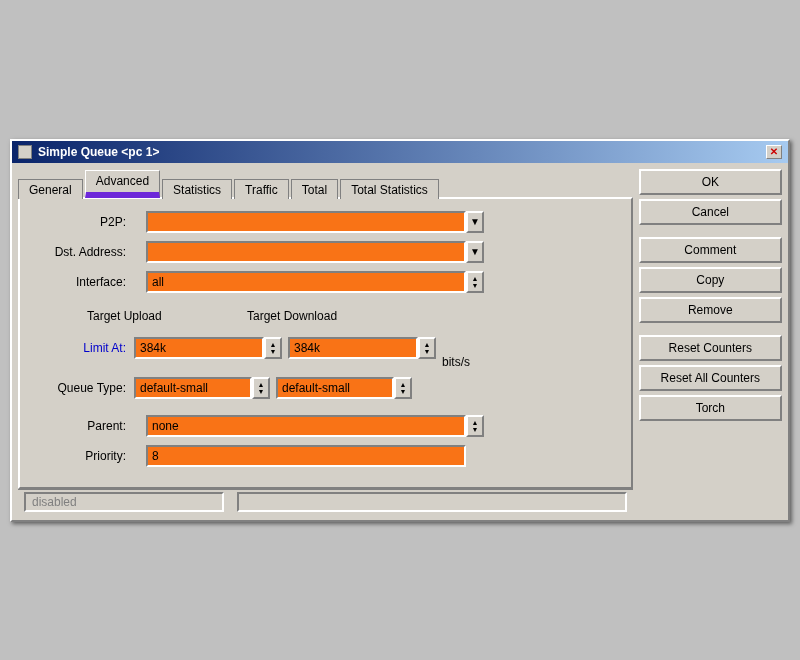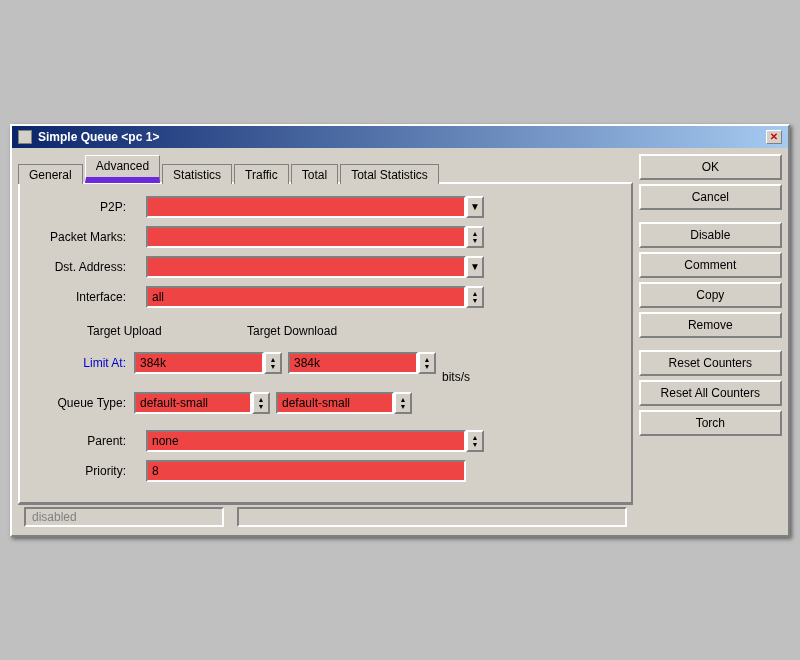--- a/index.html
+++ b/index.html
@@ -126,21 +126,21 @@
       text-align: right;
       min-width: 90px;
       margin-right: 8px;
       color: #000;
     }
     .form-label.blue {
       color: #0000cc;
     }
     
     .input-field {
-      background: #ef4444;
+      background: #f97316;
       border: 2px solid;
       border-top-color: #808080;
       border-left-color: #808080;
       border-bottom-color: #ffffff;
       border-right-color: #ffffff;
       height: 22px;
       padding: 3px 4px;
       font-size: 12px;
       font-family: inherit;
     }
@@ -298,30 +298,20 @@
       <div class="panel">
 
         <div class="form-row">
           <span class="form-label">P2P:</span>
           <div class="dropdown-group">
             <input class="input-field input-wide" type="text" value="" style="">
             <div class="dropdown-btn">▼</div>
           </div>
         </div>
 
-        <div class="form-row">
-          <span class="form-label">Packet Marks:</span>
-          <div class="dropdown-group">
-            <input class="input-field input-wide" type="text" value="" style="">
-            <div class="double-dropdown-btn">
-              <span>▲</span>
-              <span>▼</span>
-            </div>
-          </div>
-        </div>
 
         <div class="form-row">
           <span class="form-label">Dst. Address:</span>
           <div class="dropdown-group">
             <input class="input-field input-wide" type="text" value="" style="">
             <div class="dropdown-btn">▼</div>
           </div>
         </div>
 
         <div class="form-row">
@@ -402,21 +392,20 @@
       <div class="status-bar">
         <div class="status-pane">disabled</div>
         <div class="status-pane" style="flex:1;"></div>
       </div>
     </div>
 
     <div class="right-buttons">
       <button class="win-btn">OK</button>
       <button class="win-btn">Cancel</button>
       <div class="btn-spacer"></div>
-      <button class="win-btn">Disable</button>
       <button class="win-btn">Comment</button>
       <button class="win-btn">Copy</button>
       <button class="win-btn">Remove</button>
       <div class="btn-spacer"></div>
       <button class="win-btn">Reset Counters</button>
       <button class="win-btn">Reset All Counters</button>
       <button class="win-btn">Torch</button>
     </div>
   </div>
 </div>

